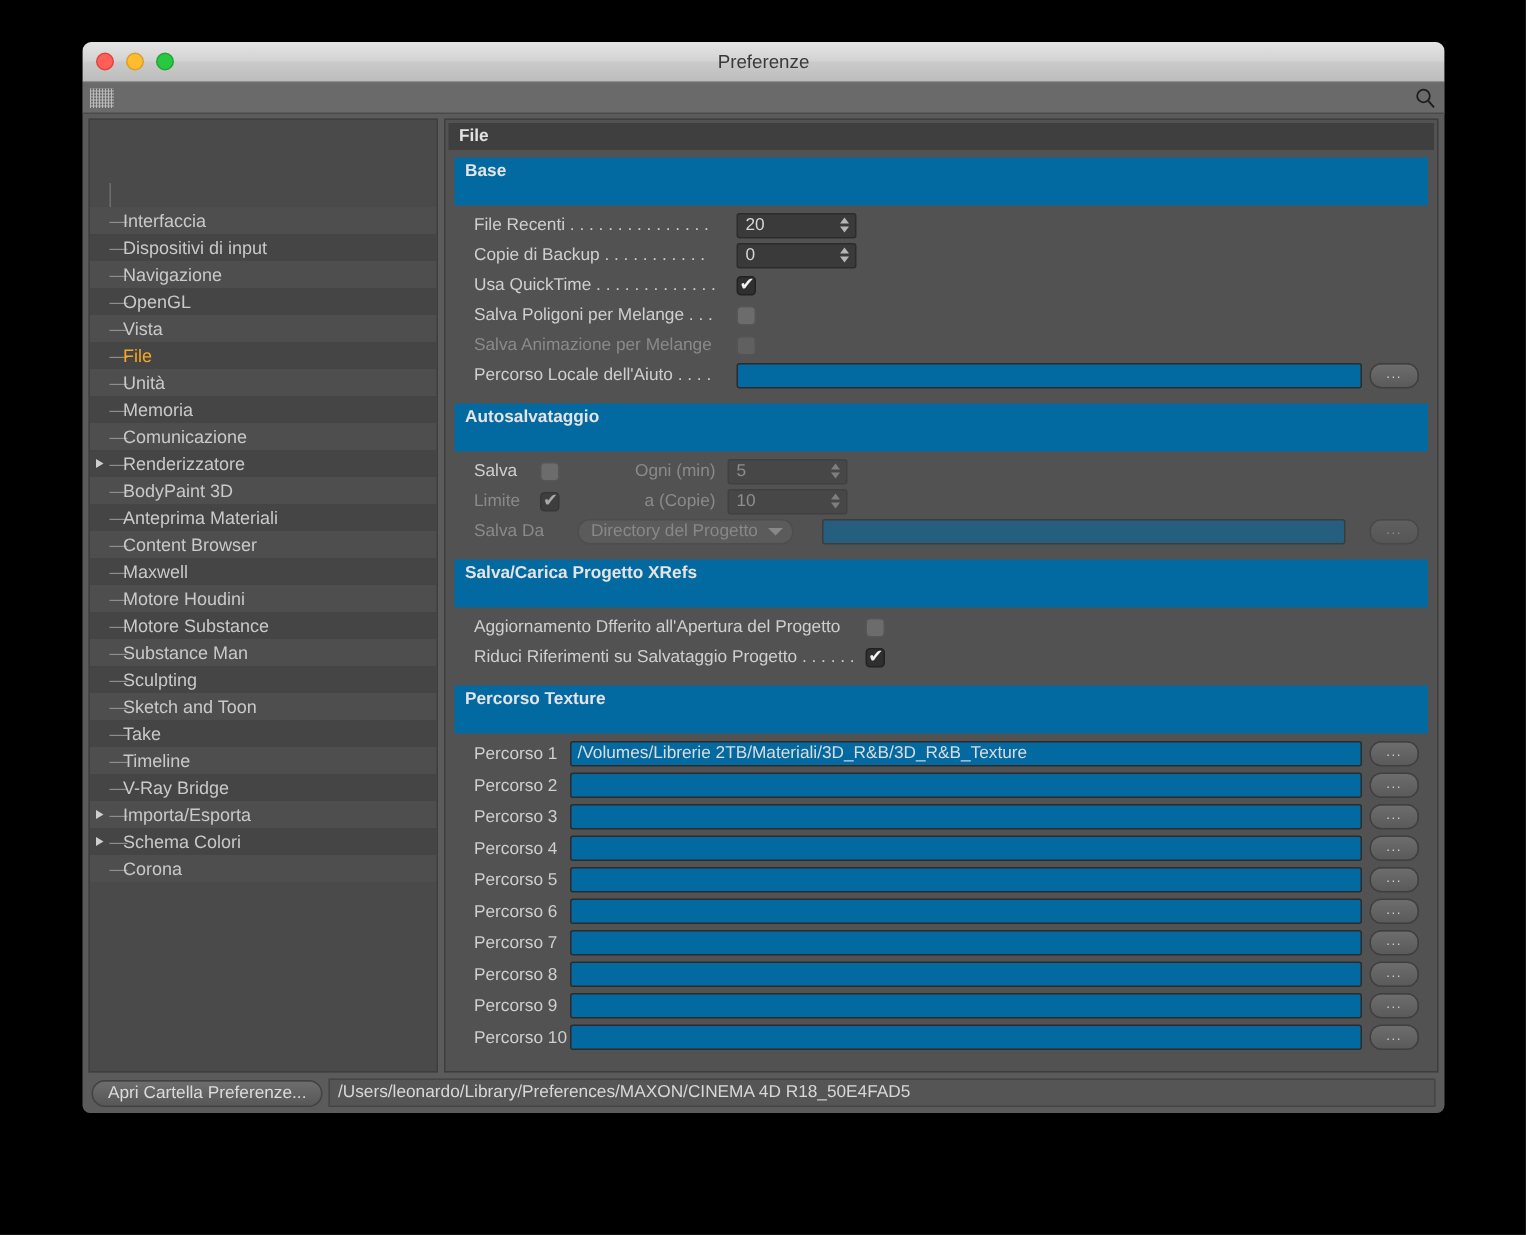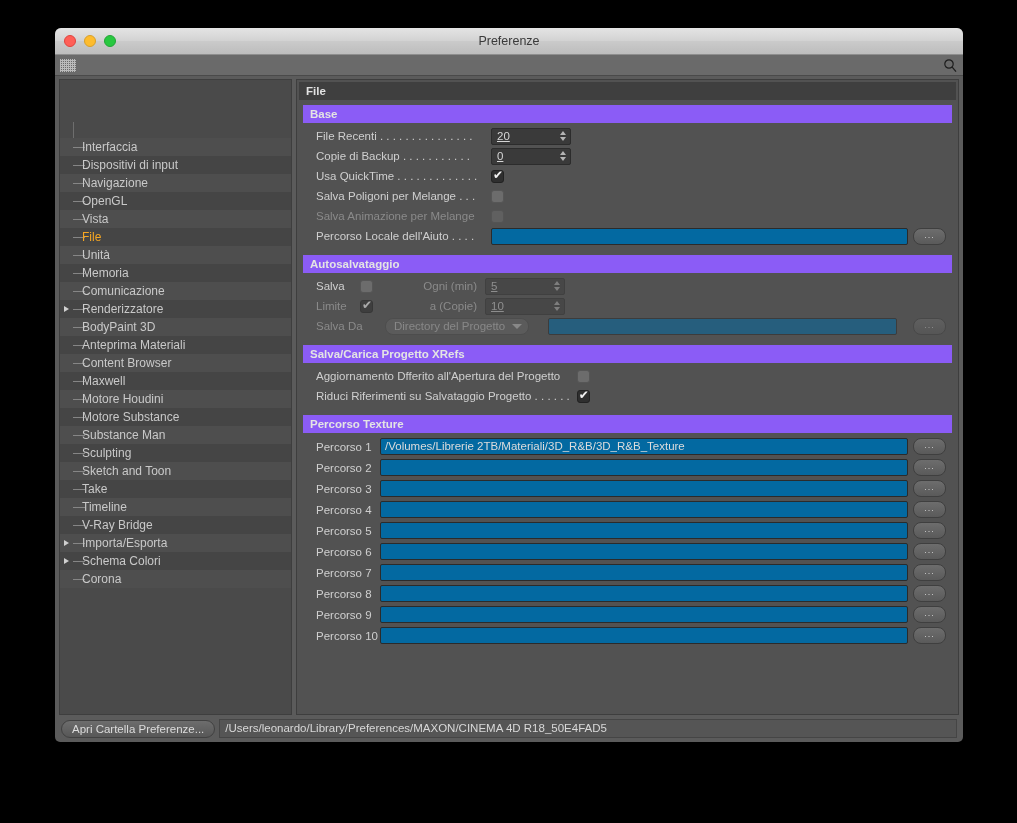--- a/index.html
+++ b/index.html
@@ -99,23 +99,23 @@
     border: 1px solid #3e3e3e;
     overflow: hidden; min-width: 0;
   }
   .pane-header {
     background: #3f3f3f; color: #e2e2e2;
     font-size: 11.5px; font-weight: bold;
     padding: 3px 0 3px 7px; margin: 2px 2px 0 2px;
   }
   .group { margin: 5px 6px 0 6px; }
   .group-header {
-    background: #8b5cf6; color: #e4e4e4;
+    background: #0369a1; color: #e4e4e4;
     font-size: 11.5px; font-weight: bold;
-    padding: 3px 0 3px 7px;
+    padding: 3px 0 17px 7px;
   }
   .group-body { padding: 3px 0 4px 0; }
 
   .row { display: flex; align-items: center; height: 20px; padding-left: 13px; }
   .lab {
     font-size: 11.5px; color: #cfcfcf; white-space: nowrap;
     overflow: hidden; text-overflow: clip;
   }
   .lab.dim { color: #8a8a8a; }
   .lab.fixed { width: 175px; flex: 0 0 175px; }
@@ -133,21 +133,21 @@
   }
   .cb.dim { opacity: .55; }
 
   
   .stepper {
     height: 17px; background: #3a3a3a;
     border: 1px solid #2c2c2c; border-radius: 2px;
     display: flex; align-items: center;
     position: relative; flex: 0 0 auto;
   }
-  .stepper .val { font-size: 11.5px; color: #d6d6d6; padding-left: 5px; text-decoration: underline; }
+  .stepper .val { font-size: 11.5px; color: #d6d6d6; padding-left: 5px; }
   .stepper .arrows {
     position: absolute; right: 4px; top: 2px;
     display: flex; flex-direction: column; gap: 2px;
   }
   .stepper .arrows i {
     display: block; width: 0; height: 0;
     border-left: 3px solid transparent; border-right: 3px solid transparent;
   }
   .stepper .arrows i.up   { border-bottom: 4px solid #b5b5b5; }
   .stepper .arrows i.down { border-top: 4px solid #b5b5b5; }

